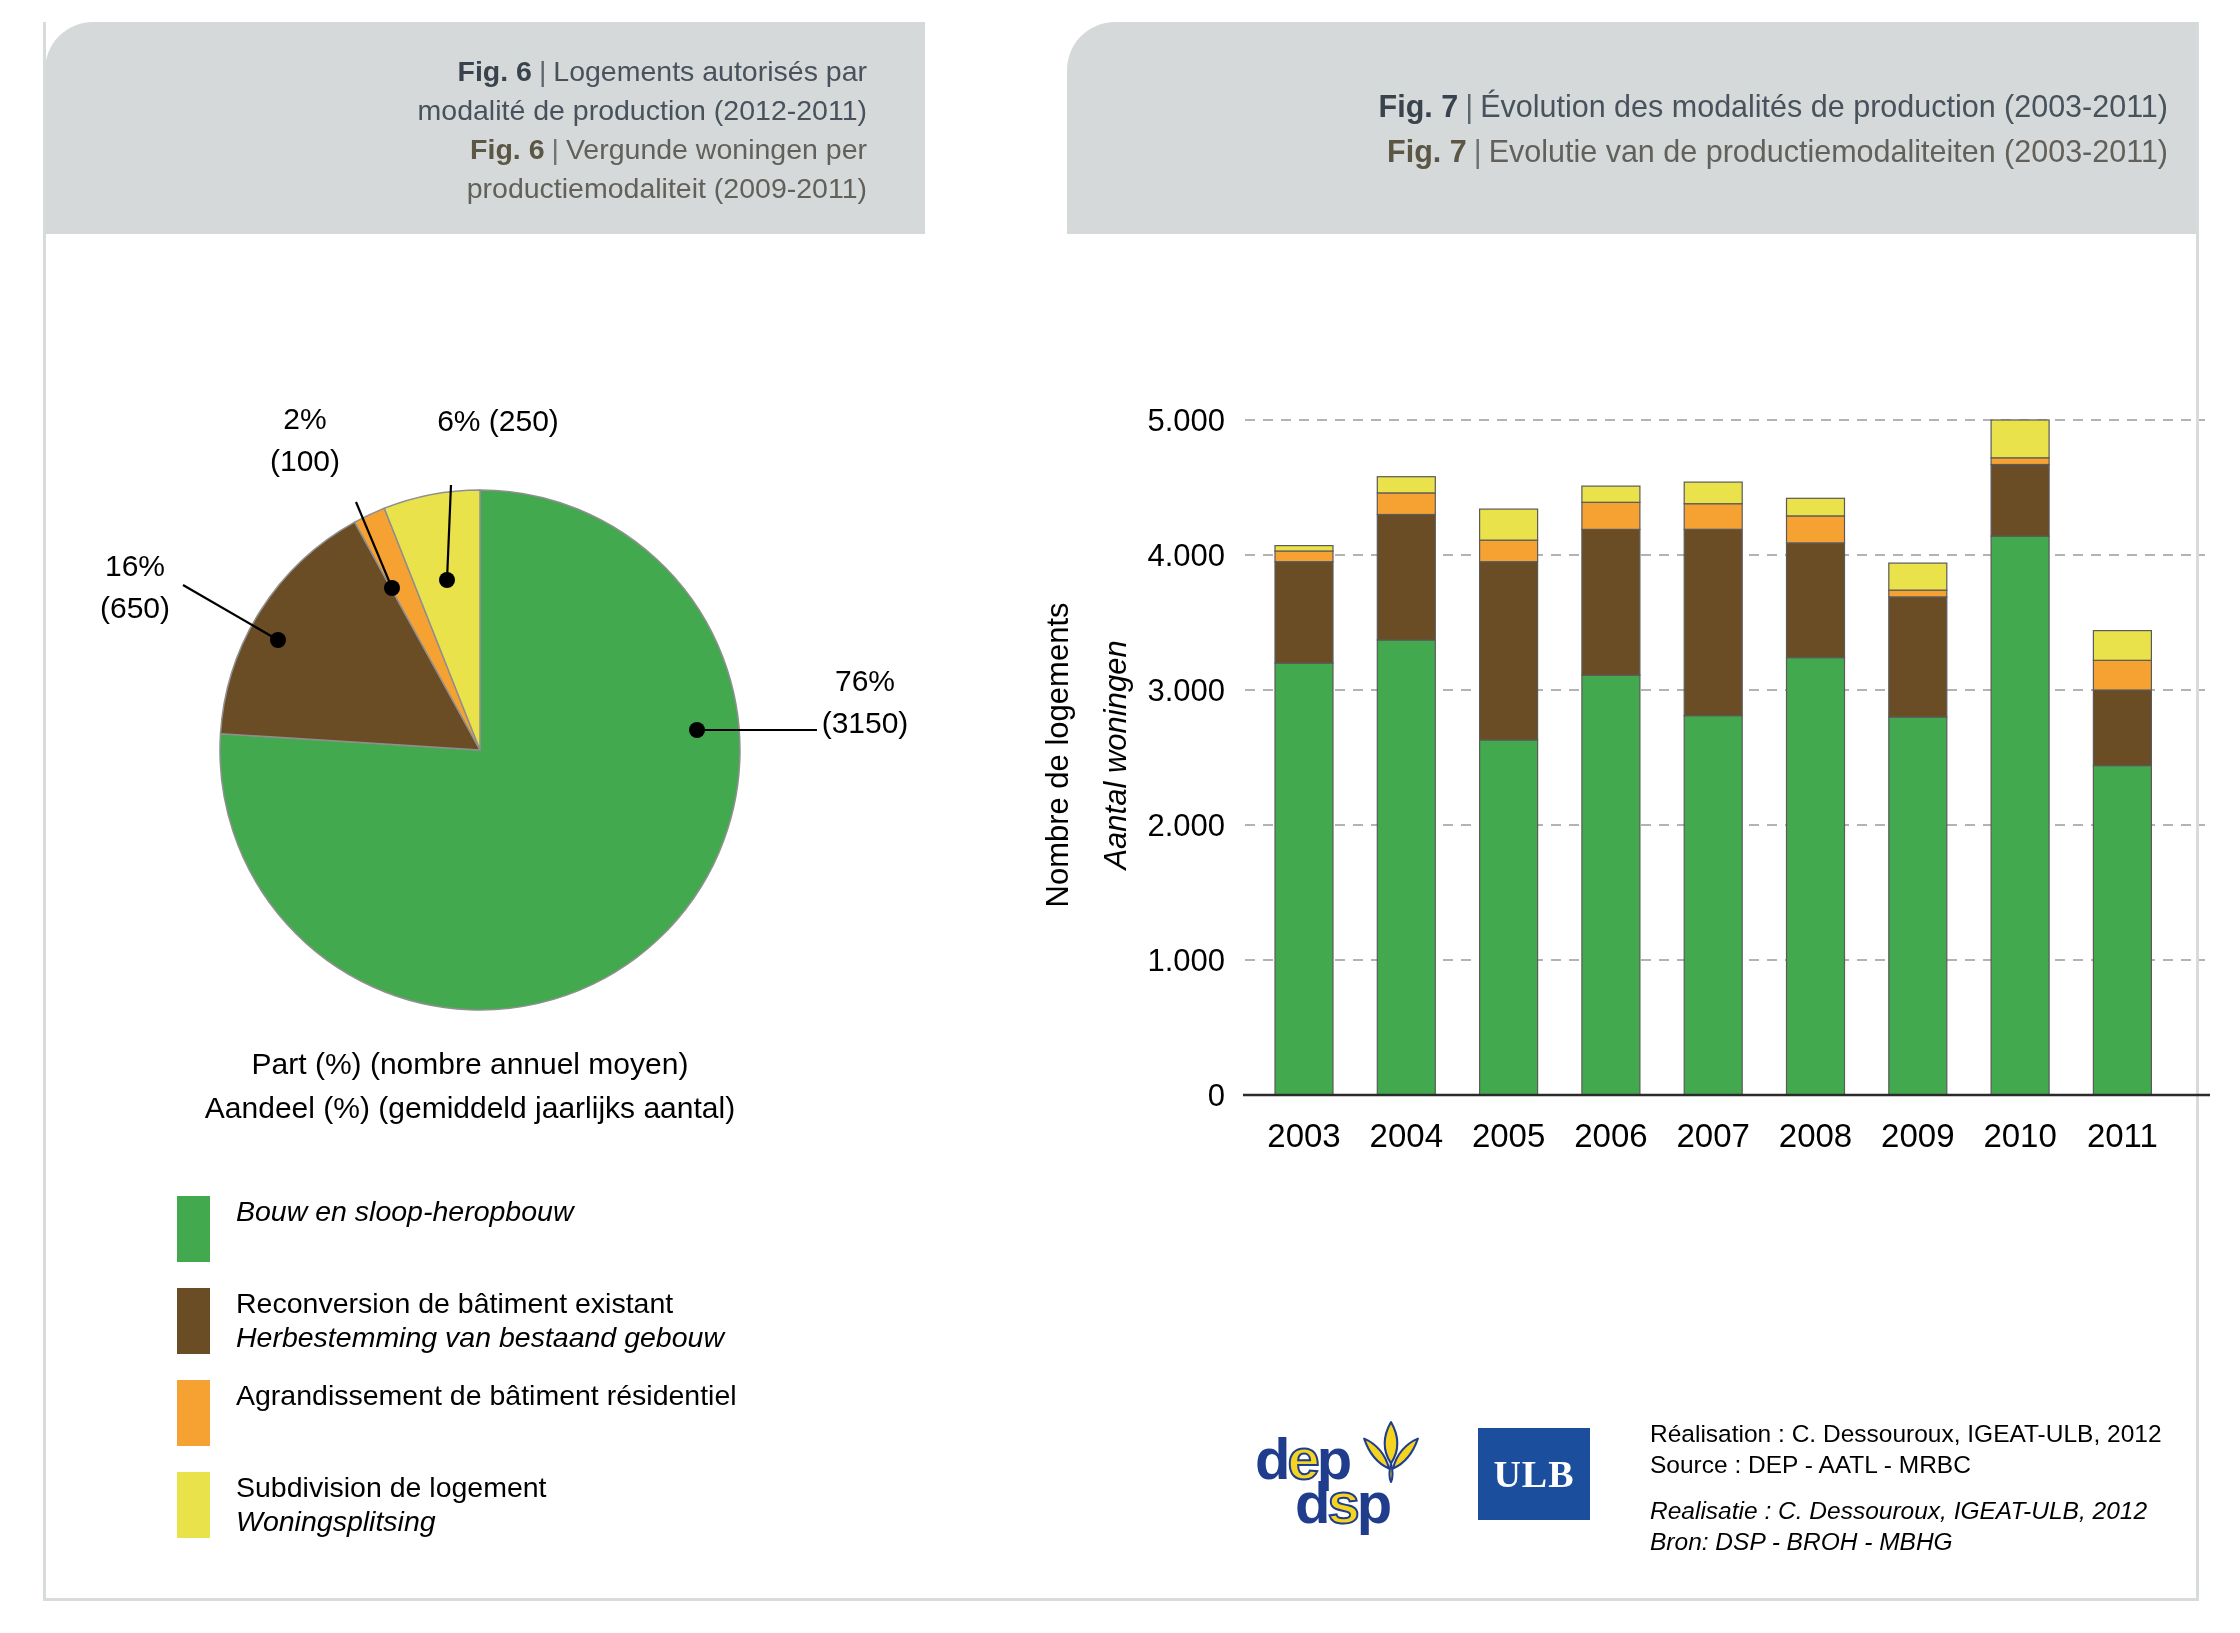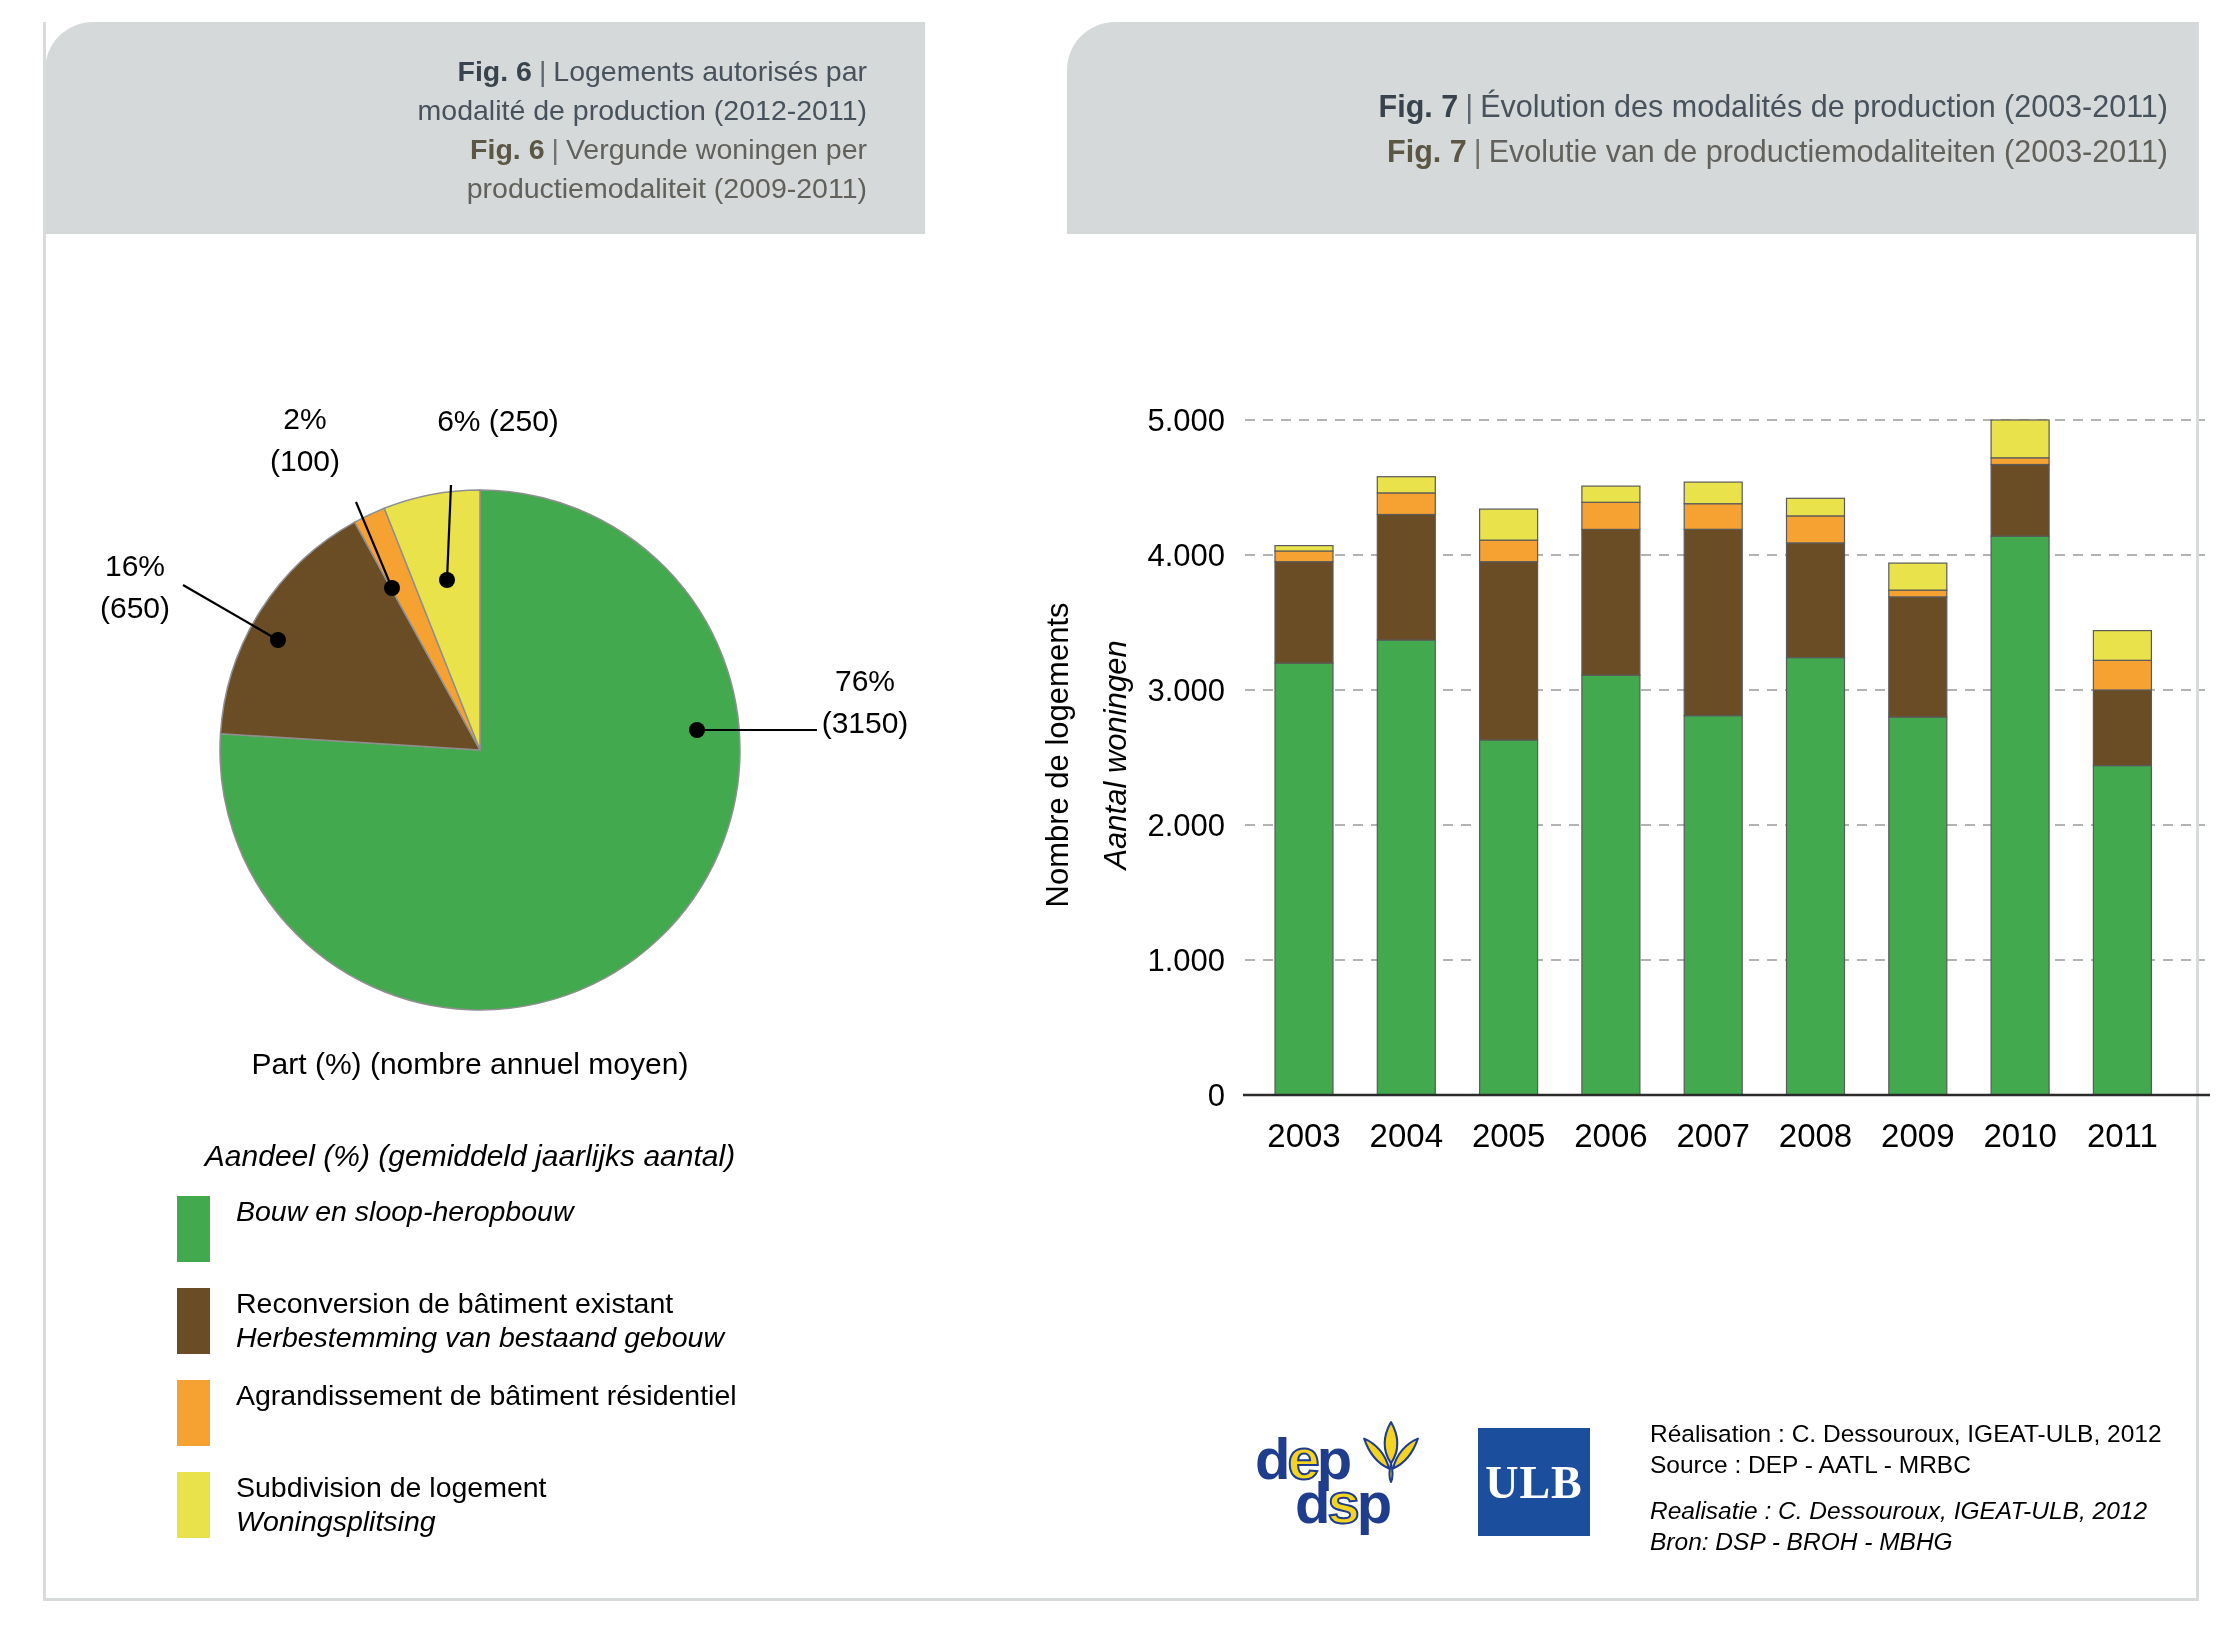--- a/index.html
+++ b/index.html
@@ -19,36 +19,36 @@
   .hline7{font-size:30.5px;line-height:45px;}
   .figlab{font-weight:bold;color:#38434d;text-align:right;}
   .nl .figlab{color:#5c5645;}
   .nl{color:#62605a;}
   .pipe{font-weight:400;margin:0 7px;opacity:.85;}
 
   
   .pielbl{font-size:30px;line-height:42px;text-align:center;color:#000;}
 
   .caption{left:150px;top:1042px;width:640px;text-align:center;font-size:30px;line-height:44px;color:#000;}
-  .caption .it{font-style:italic;margin-top:48px;}
+  .caption .it{}
 
   
   .legend{left:177px;top:1196px;}
   .leg-item{position:relative;height:66px;margin-bottom:26px;}
   .leg-swatch{position:absolute;left:0;top:0;width:33px;height:66px;}
   .leg-text{position:absolute;left:59px;top:-2px;font-size:28.5px;line-height:34px;white-space:nowrap;color:#000;}
   .leg-text .it{font-style:italic;}
 
   
   .credits{left:1650px;top:1418px;font-size:24.5px;line-height:31px;color:#000;}
   .credits .it{font-style:italic;}
   .credits .gap{height:15px;}
-  .ulb{left:1478px;top:1428px;width:112px;height:108px;background:#1b4f9e;color:#ffffff;
+  .ulb{left:1478px;top:1428px;width:112px;height:92px;background:#1b4f9e;color:#ffffff;
        display:flex;align-items:center;justify-content:center;
-       font-family:"Liberation Serif",serif;font-weight:bold;font-size:46px;letter-spacing:1px;}
+       font-family:"Liberation Serif",serif;font-weight:bold;font-size:38px;letter-spacing:1px;}
   .depword{font-weight:800;font-size:58px;letter-spacing:-3px;color:#1f3d8c;line-height:1;}
   .depword .yl{color:#f5d321;-webkit-text-stroke:2px #1f3d8c;}
 
   svg text{font-family:"Liberation Sans",sans-serif;}
 </style>
 </head>
 <body>
 
 <div class="canvas">
 

